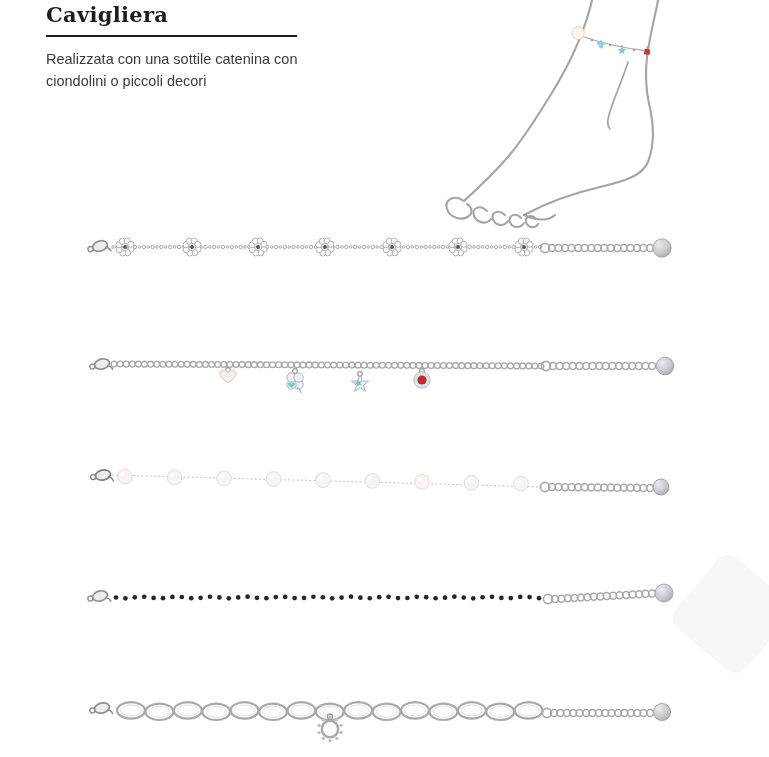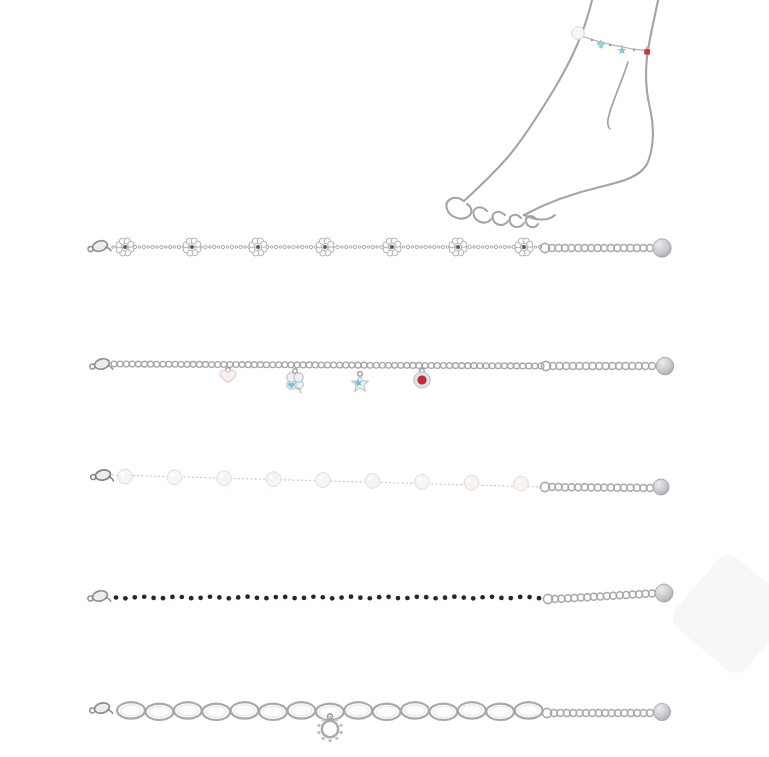--- a/index.html
+++ b/index.html
@@ -9,20 +9,25 @@
   header{position:absolute;left:46px;top:2px;width:270px;z-index:2;}
   h1{margin:0;font-family:"DejaVu Serif",serif;font-weight:700;font-size:21px;
      letter-spacing:.3px;color:var(--text,#1d1d1f);}
   .rule{width:251px;height:2px;background:var(--rule,#1f1f21);margin-top:8px;}
   .desc{margin:11px 0 0 0;font-size:14.5px;line-height:22px;color:var(--body,#3a3a3c);}
 </style>
 </head>
 <body>
 
 <div class="page" style="--text: #1d1d1f; --rule: #1f1f21; --body: #3a3a3c;">
+  <header>
+    <h1>Cavigliera</h1>
+    <div class="rule"></div>
+    <p class="desc"><span>Realizzata con una sottile catenina con</span><br><span>ciondolini o piccoli decori</span></p>
+  </header>
 
   <svg id="scene" width="769" height="757" viewBox="0 0 769 757">
     <defs>
       <radialGradient id="dg" cx="35%" cy="30%" r="80%">
         <stop offset="0%" stop-color="#ebebee"></stop>
         <stop offset="60%" stop-color="#c9c9cd"></stop>
         <stop offset="100%" stop-color="#a5a5aa"></stop>
       </radialGradient>
     </defs>
     <g id="g-shadow">

